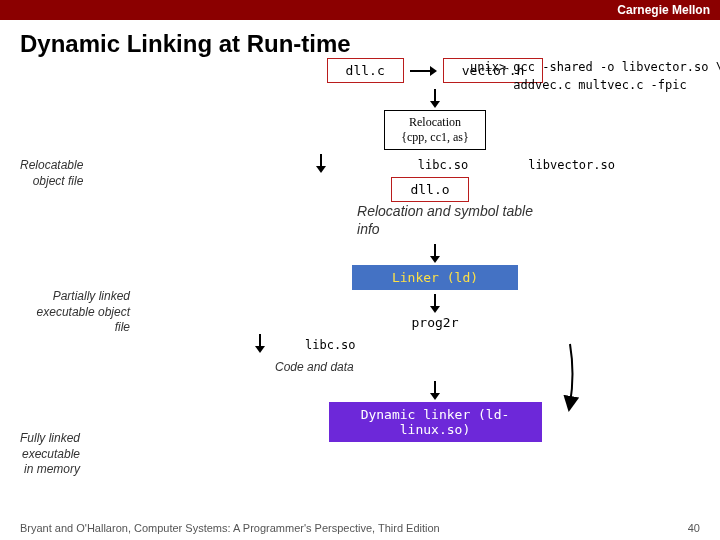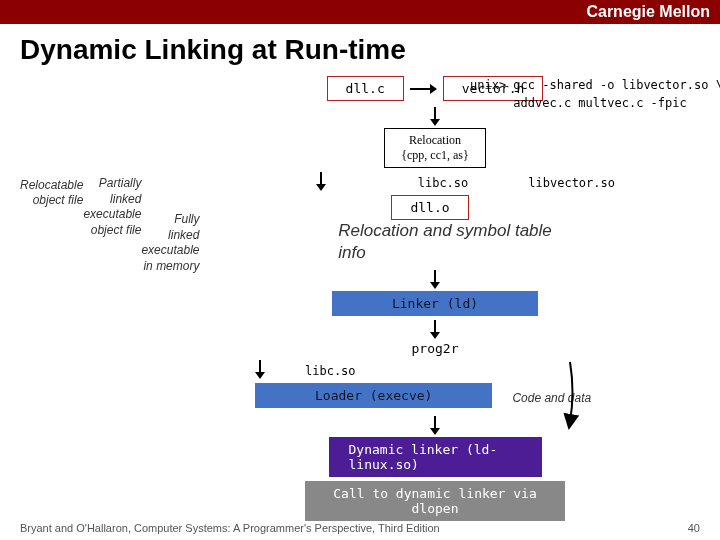--- a/index.html
+++ b/index.html
@@ -11,44 +11,43 @@
       position: relative;
       overflow: hidden;
     }
 
     
     #header-bar {
       background: #8B0000;
       color: #fff;
       text-align: right;
       padding: 3px 10px;
-      font-size: 16px;
+      font-size: 12px;
       font-weight: bold;
     }
 
     
     #main {
       padding: 10px 20px;
       position: relative;
     }
 
     
     #page-title {
-      font-size: 28px;
+      font-size: 24px;
       font-weight: bold;
       color: #000;
-      margin-bottom: 10px;
     }
 
     
     #left-labels {
       width: 120px;
       display: flex;
-      flex-direction: row;
-      align-items: center;
+      flex-direction: column;
+      align-items: flex-start;
       padding-right: 10px;
       position: absolute;
       left: 0;
       top: 0;
     }
 
     .left-label {
       font-style: italic;
       font-size: 12px;
       color: #333;
@@ -145,44 +144,44 @@
       padding: 4px 16px;
       font-size: 12px;
       text-align: center;
       font-family: serif;
       margin-bottom: 2px;
     }
 
     
     .linker-box {
       background: #4472C4;
-      color: #0f172a;
-      padding: 5px 60px;
+      color: #fde047;
+      padding: 5px 40px;
       font-size: 13px;
       font-family: monospace;
       text-align: center;
       margin-bottom: 2px;
     }
 
     
     .prog-text {
       font-family: monospace;
       font-size: 13px;
       text-align: center;
       margin-bottom: 2px;
     }
 
     
     .dynlink-box {
-      background: #4c1d95;
+      background: #6d28d9;
       color: #fff;
       padding: 5px 20px;
       font-size: 13px;
       font-family: monospace;
-      text-align: left;
+      text-align: center;
       margin-bottom: 4px;
       width: 213px;
     }
 
     
     .dlopen-box {
       background: #888;
       color: #fff;
       padding: 5px 20px;
       font-size: 13px;
@@ -201,21 +200,21 @@
       justify-content: space-between;
       padding: 0 20px;
       font-size: 11px;
       color: #555;
       gap: 15px;
     }
 
     
     .reloc-text {
       font-style: italic;
-      font-size: 17px;
+      font-size: 14px;
       color: #333;
       line-height: 1.3;
     }
 
     
     .code-data-text {
       font-style: italic;
       font-size: 11px;
       color: #333;
     }
@@ -236,21 +235,21 @@
 
 <div id="main">
 
   <div id="page-title">Dynamic Linking at Run-time</div>
 
   <div style="position:relative; height:420px;">
 
     <div id="left-labels" style="top:100px;">
       <div class="left-label" style="margin-bottom: 100px; white-space:pre-line;">Relocatable
 object file</div>
-      <div class="left-label" style="margin-bottom: 72px; white-space:pre-line;">Partially linked
+      <div class="left-label" style="margin-bottom: 95px; white-space:pre-line;">Partially linked
 executable object file</div>
       <div class="left-label" style="white-space:pre-line;">Fully linked
 executable
 in memory</div>
     </div>
 
     <div id="diagram" style="position:absolute; left:115px; top:0; display:flex; flex-direction:column; align-items:center;">
 
       <div class="top-source-row">
         <div class="source-box">dll.c</div>
@@ -319,34 +318,32 @@
             <div class="arrow-line"></div>
             <div class="arrow-head"></div>
           </div>
         </div>
         <div style="margin-left:40px;">
           <span style="font-family:monospace; font-size:12px;">libc.so</span>
         </div>
       </div>
 
       <div style="display:flex; flex-direction:row; align-items:center; width:360px; margin-bottom:4px;">
-        <div class="linker-box" style="background:#4472C4;">Loader (execve)</div>
         <div style="margin-left:20px;text-align:right;">
           <span class="code-data-text" style="font-style:italic; font-size:12px;">Code and data</span>
         </div>
       </div>
 
       <div class="arrow-down">
         <div class="arrow-line"></div>
         <div class="arrow-head"></div>
       </div>
 
       <div class="dynlink-box">Dynamic linker (ld-linux.so)</div>
 
-      <div class="dlopen-box">Call to dynamic linker via dlopen</div>
 
     </div>
 
     <div id="right-notes" style="position:absolute; right:0; top:0; width:230px;">
       <pre class="right-code">unix&gt; gcc -shared -o libvector.so \
       addvec.c multvec.c -fpic</pre>
     </div>
 
     <div style="position:absolute; right:120px; bottom:60px;">
       <svg width="60" height="80">

